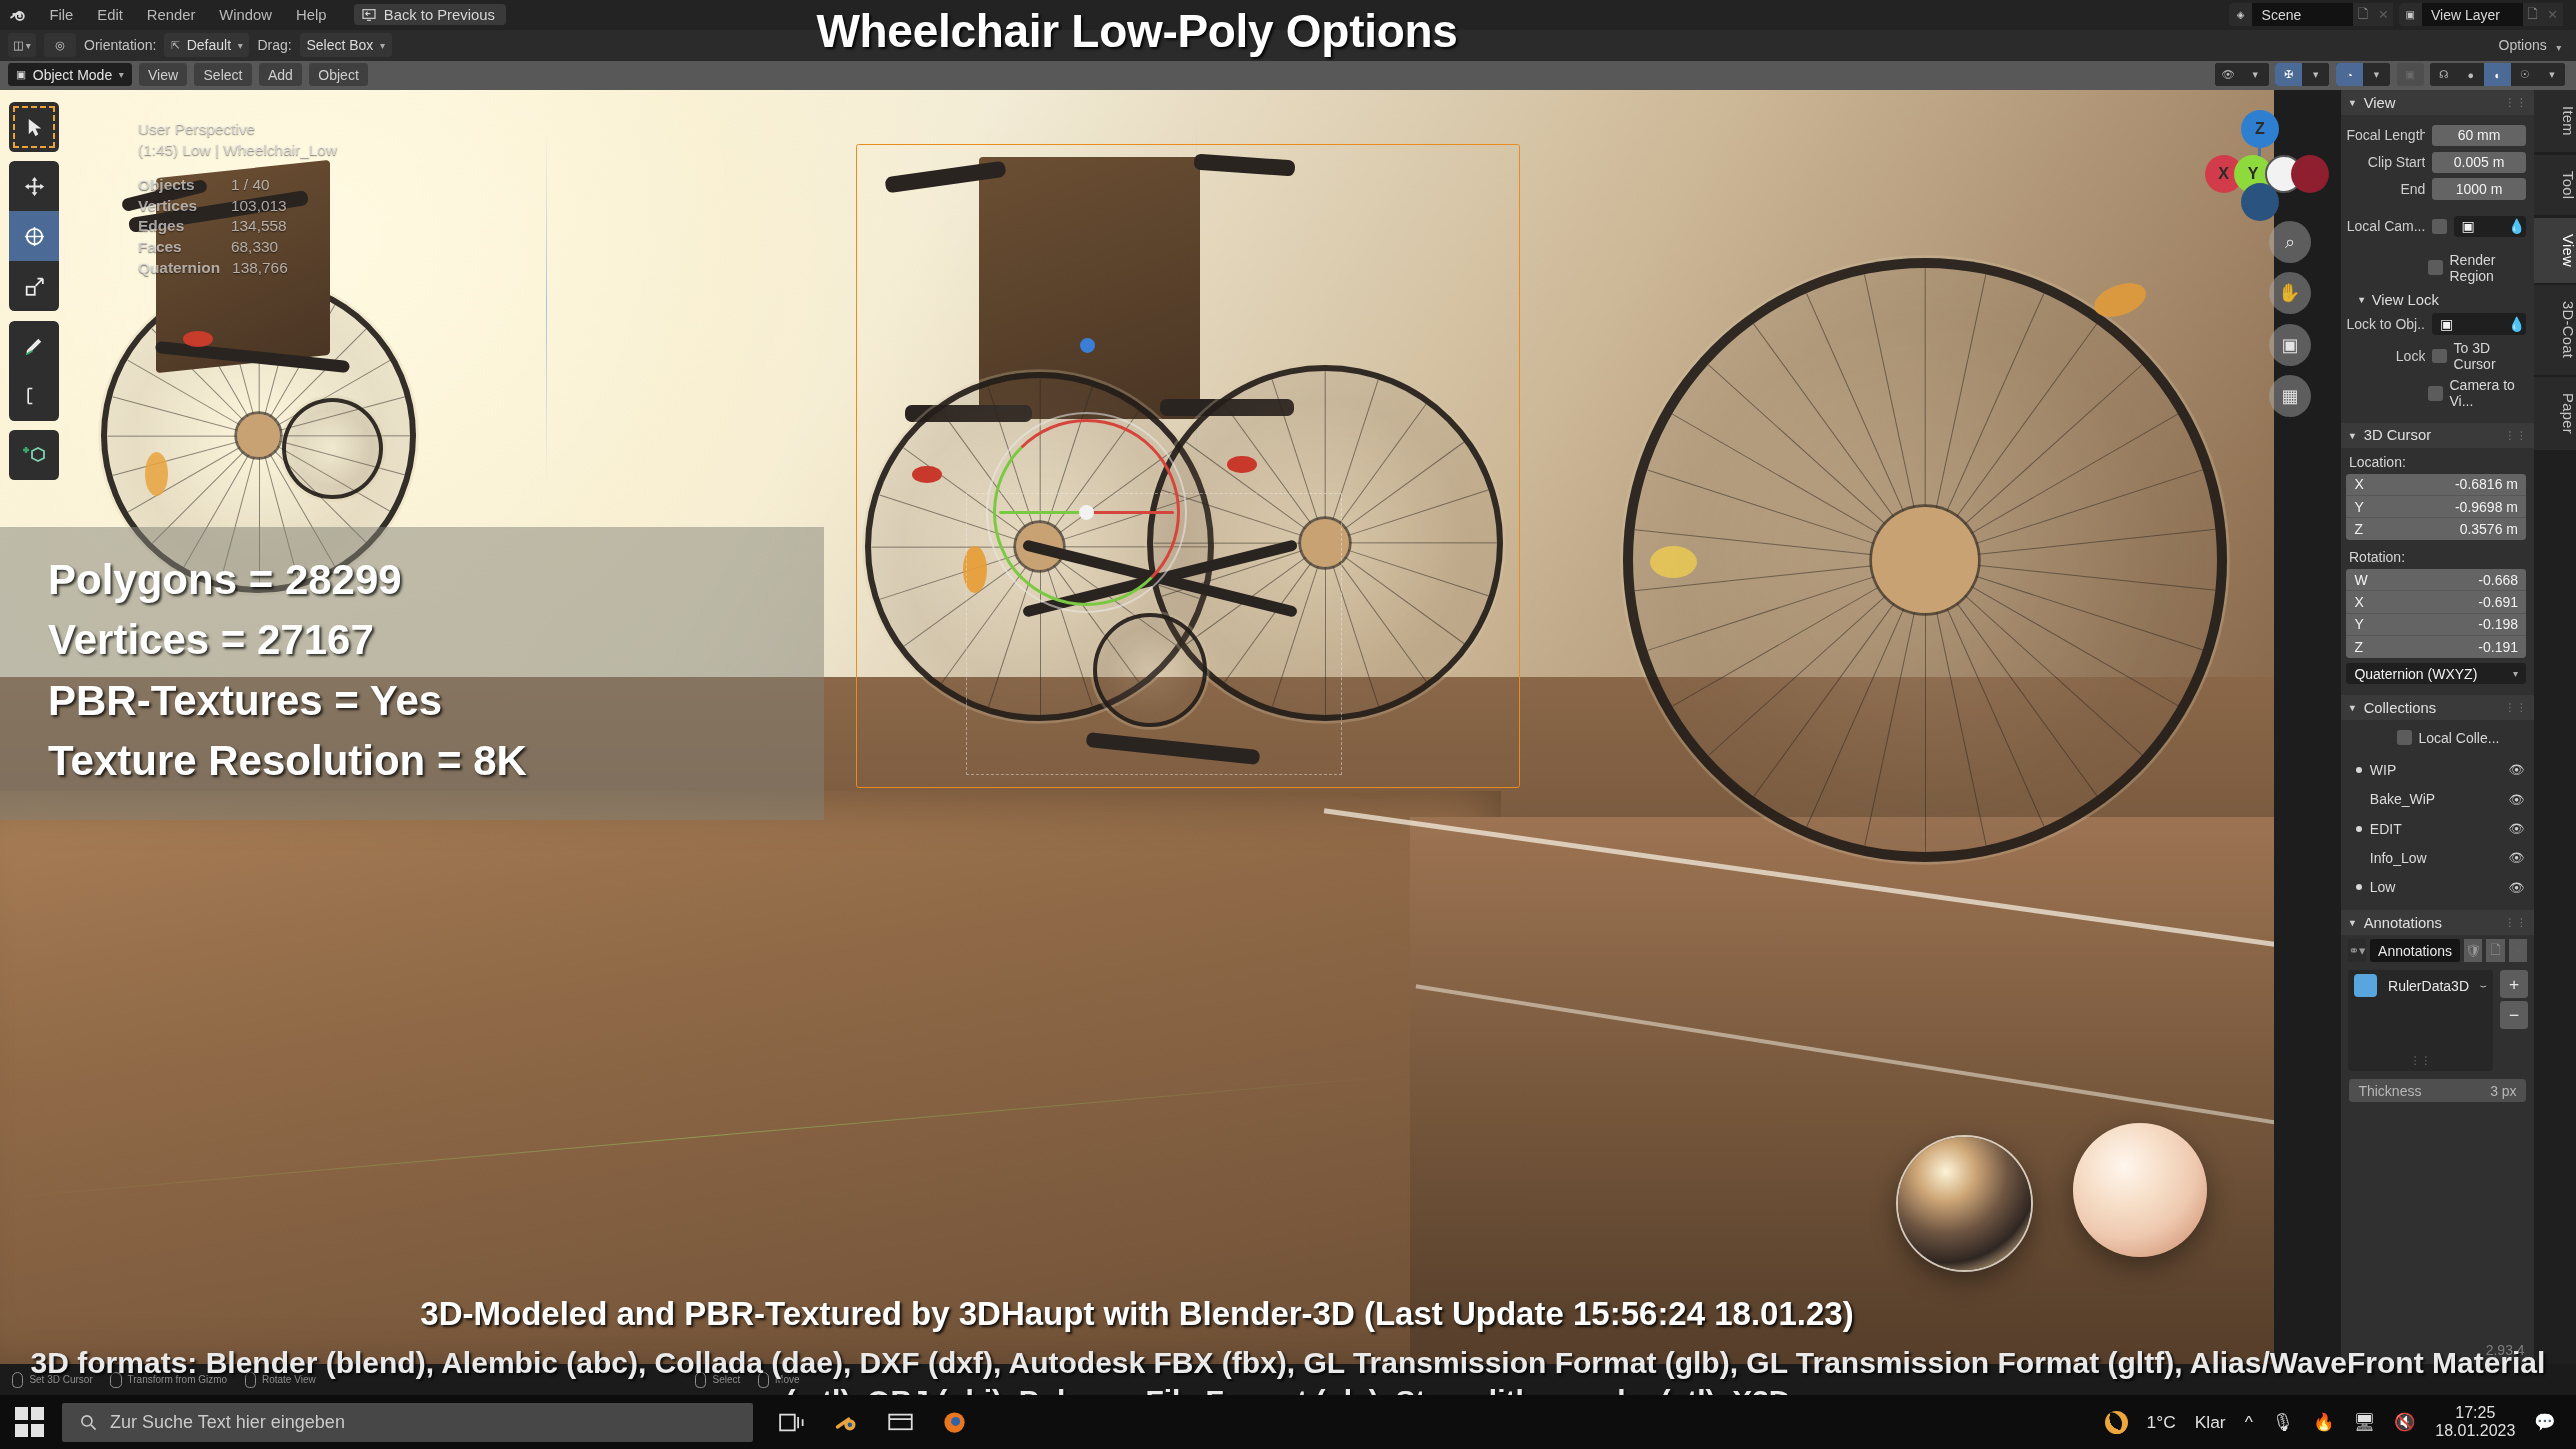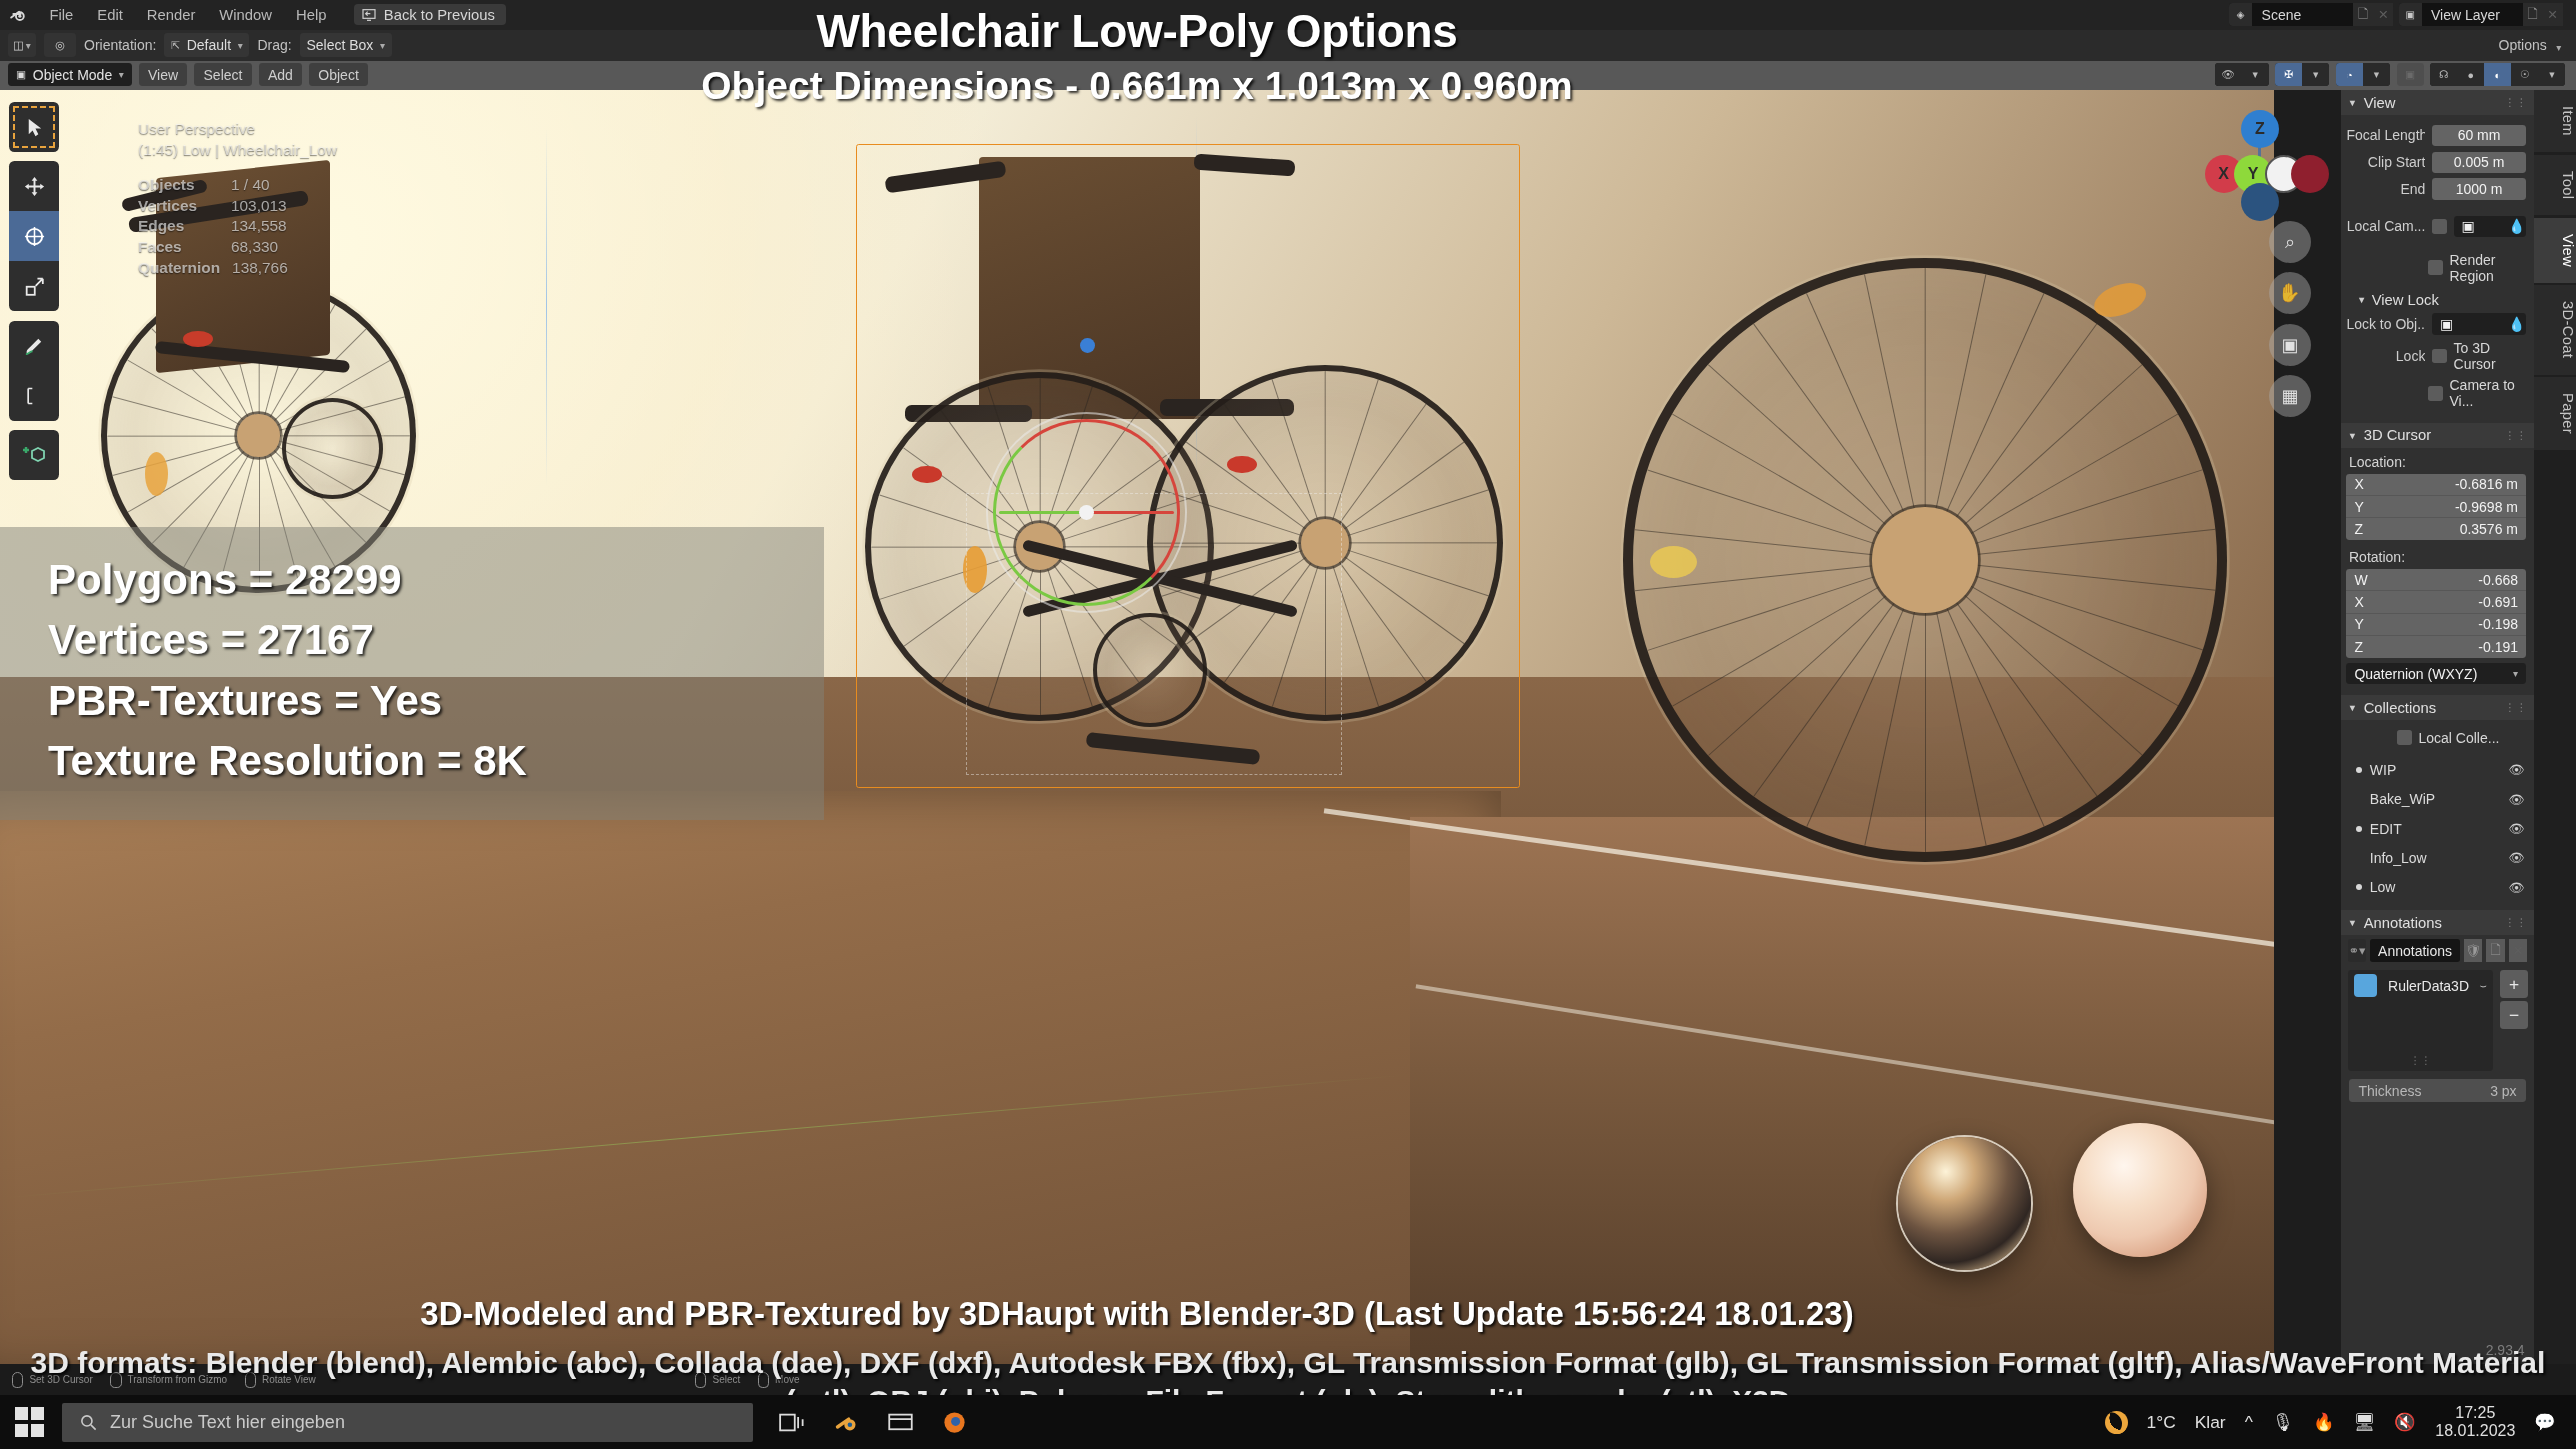--- a/index.html
+++ b/index.html
@@ -550,21 +550,20 @@
       </div>
     <div class="navbtn">
       <span>▣</span>
       </div>
     <div class="navbtn">
       <span>▦</span>
       </div>
   </div>
 
   <div class="title-main">Wheelchair Low-Poly Options</div>
-  <div class="title-sub">Object Dimensions - 0.661m x 1.013m x 0.960m</div>
 
   <div class="statbox">
     <div>Polygons = 28299</div>
     <div>Vertices = 27167</div>
     <div>PBR-Textures =  Yes</div>
     <div>Texture Resolution = 8K</div>
   </div>
 
 
   <div class="caption1">3D-Modeled and PBR-Textured by 3DHaupt with Blender-3D (Last Update 15:56:24  18.01.23)</div>

